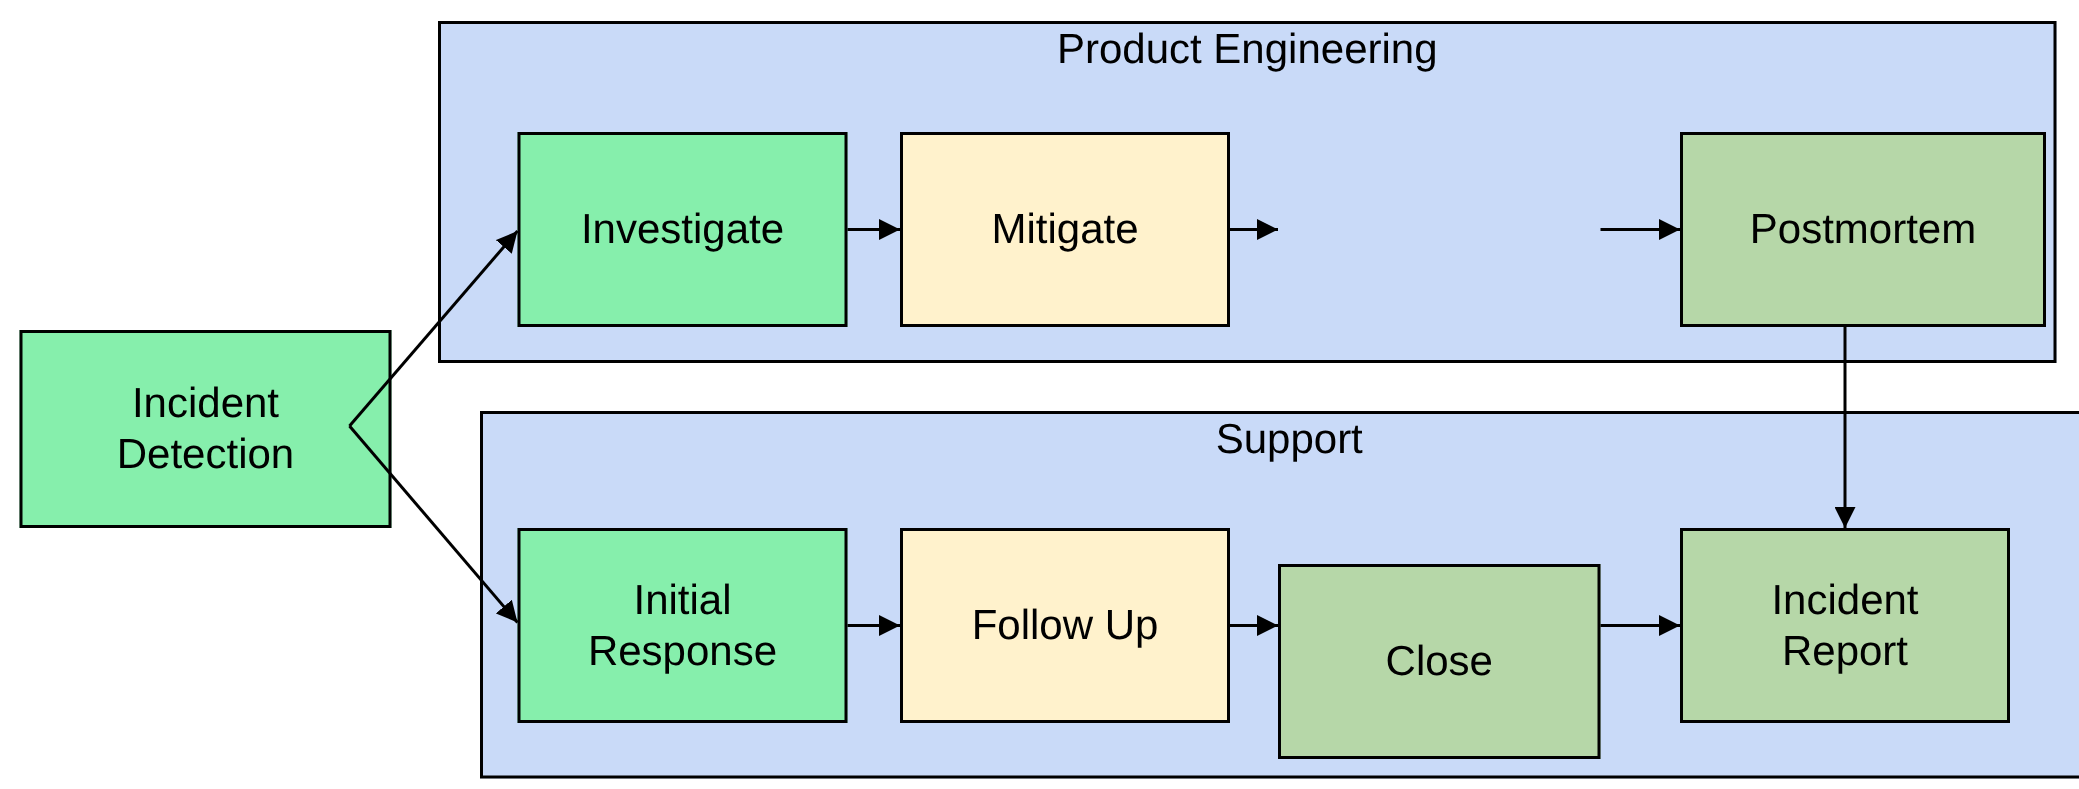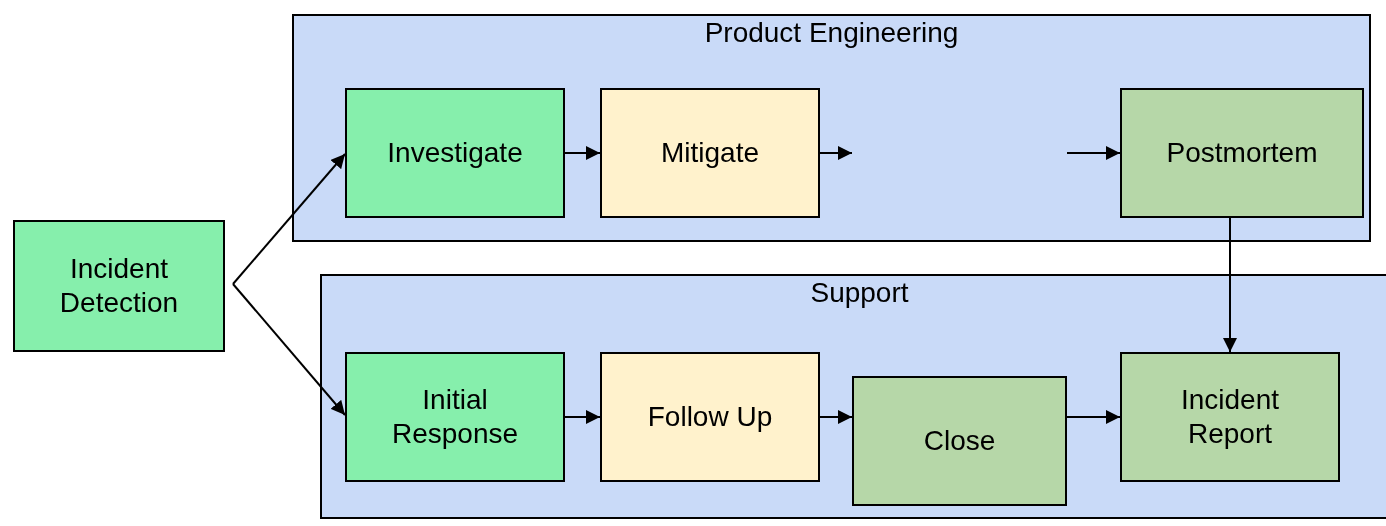--- a/index.html
+++ b/index.html
@@ -46,21 +46,21 @@
     font-size: 28px;
     line-height: 1.2;
     padding: 0 26px;
     z-index: 2;
   }
   .node-red    { background: #86efac; }
   .node-yellow { background: #fff2cc; }
   .node-green  { background: #b6d7a8; }
 
   
-  .n-incident-detection { left: 13px;   top: 220px; width: 212px; height: 132px; }
+  .n-incident-detection { left: 13px;   top: 220px; width: 248px; height: 132px; }
   .g-product-eng        { left: 292px;  top: 14px;  width: 1079px; height: 228px; }
   .n-investigate        { left: 345px;  top: 88px;  width: 220px; height: 130px; }
   .n-mitigate           { left: 600px;  top: 88px;  width: 220px; height: 130px; }
   .n-fix                { left: 852px;  top: 88px;  width: 215px; height: 130px; }
   .n-postmortem         { left: 1120px; top: 88px;  width: 244px; height: 130px; }
   .g-support            { left: 292px;  top: 274px; width: 1079px; height: 245px; margin-left: 28px; }
   .n-initial-response   { left: 345px;  top: 352px; width: 220px; height: 130px; }
   .n-follow-up          { left: 600px;  top: 352px; width: 220px; height: 130px; }
   .n-close              { left: 852px;  top: 352px; width: 215px; height: 130px; margin-top: 24px; }
   .n-incident-report    { left: 1120px; top: 352px; width: 220px; height: 130px; }

